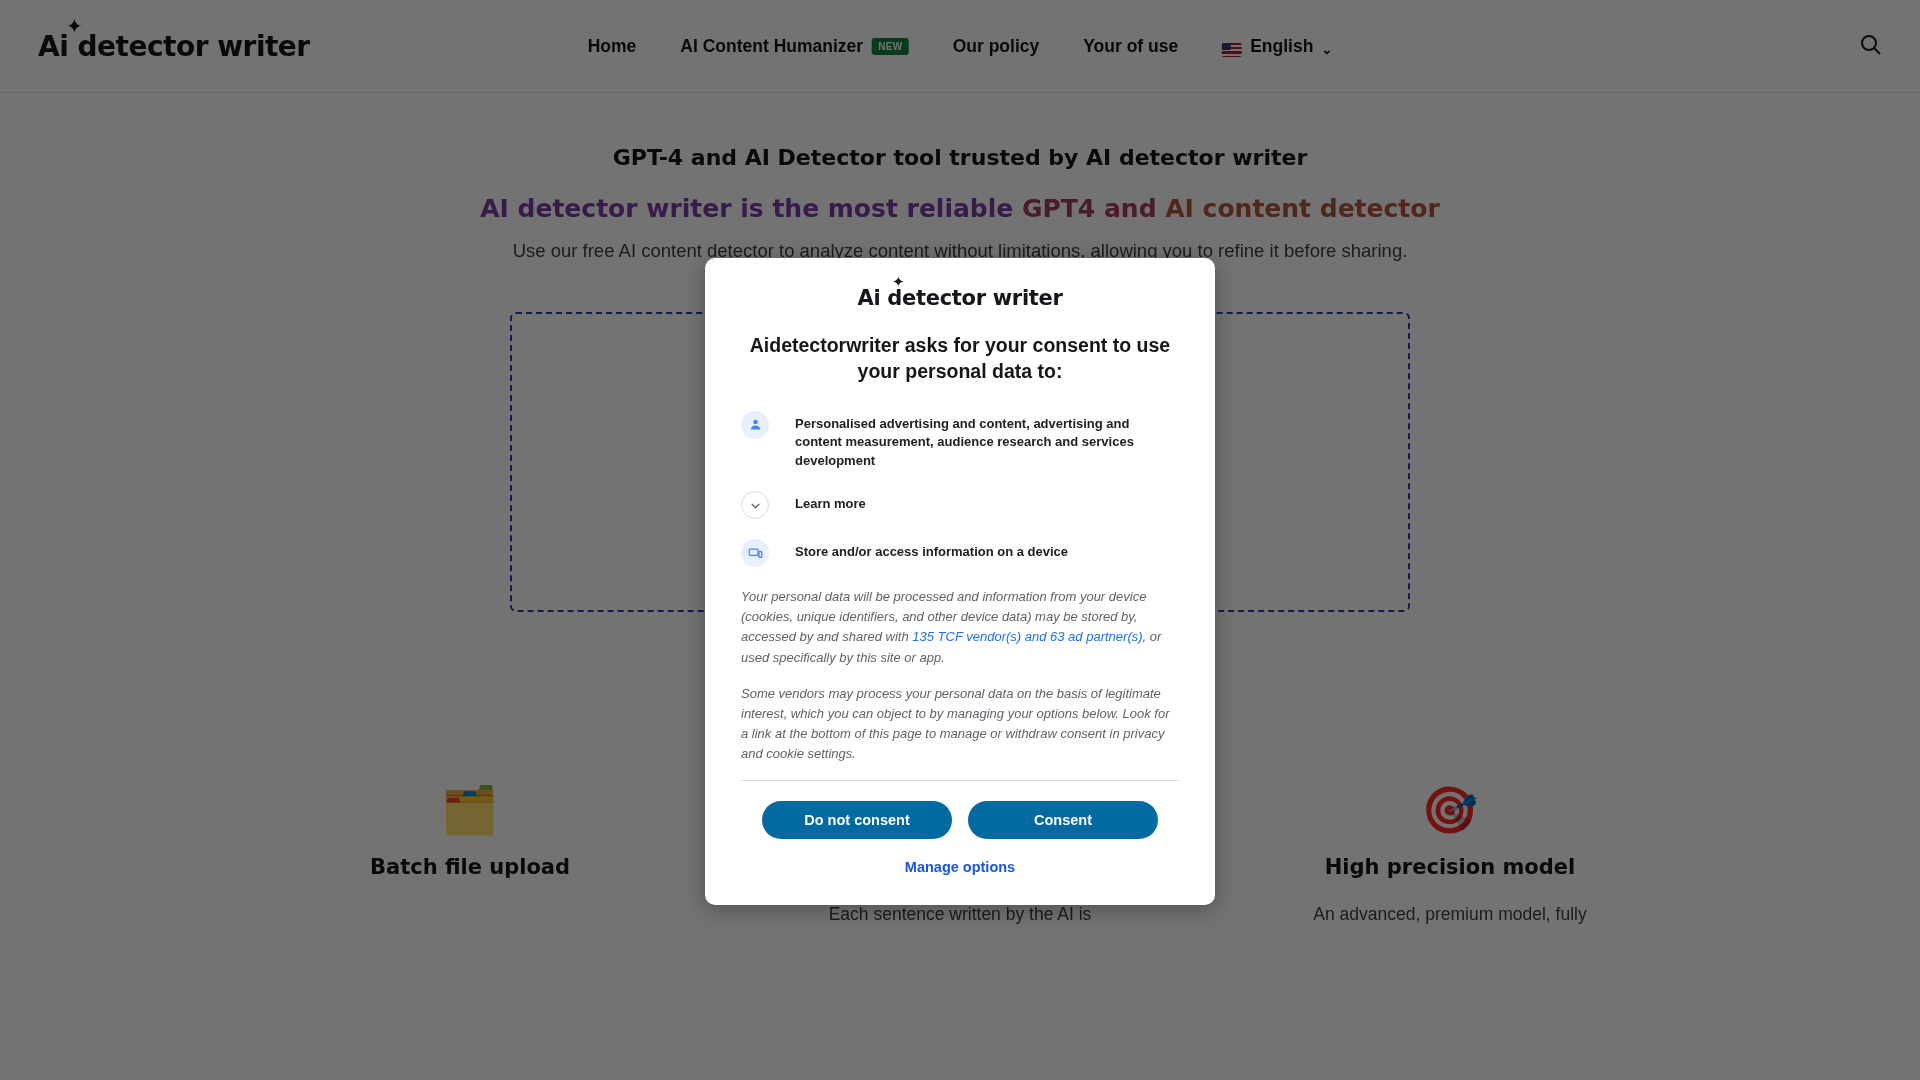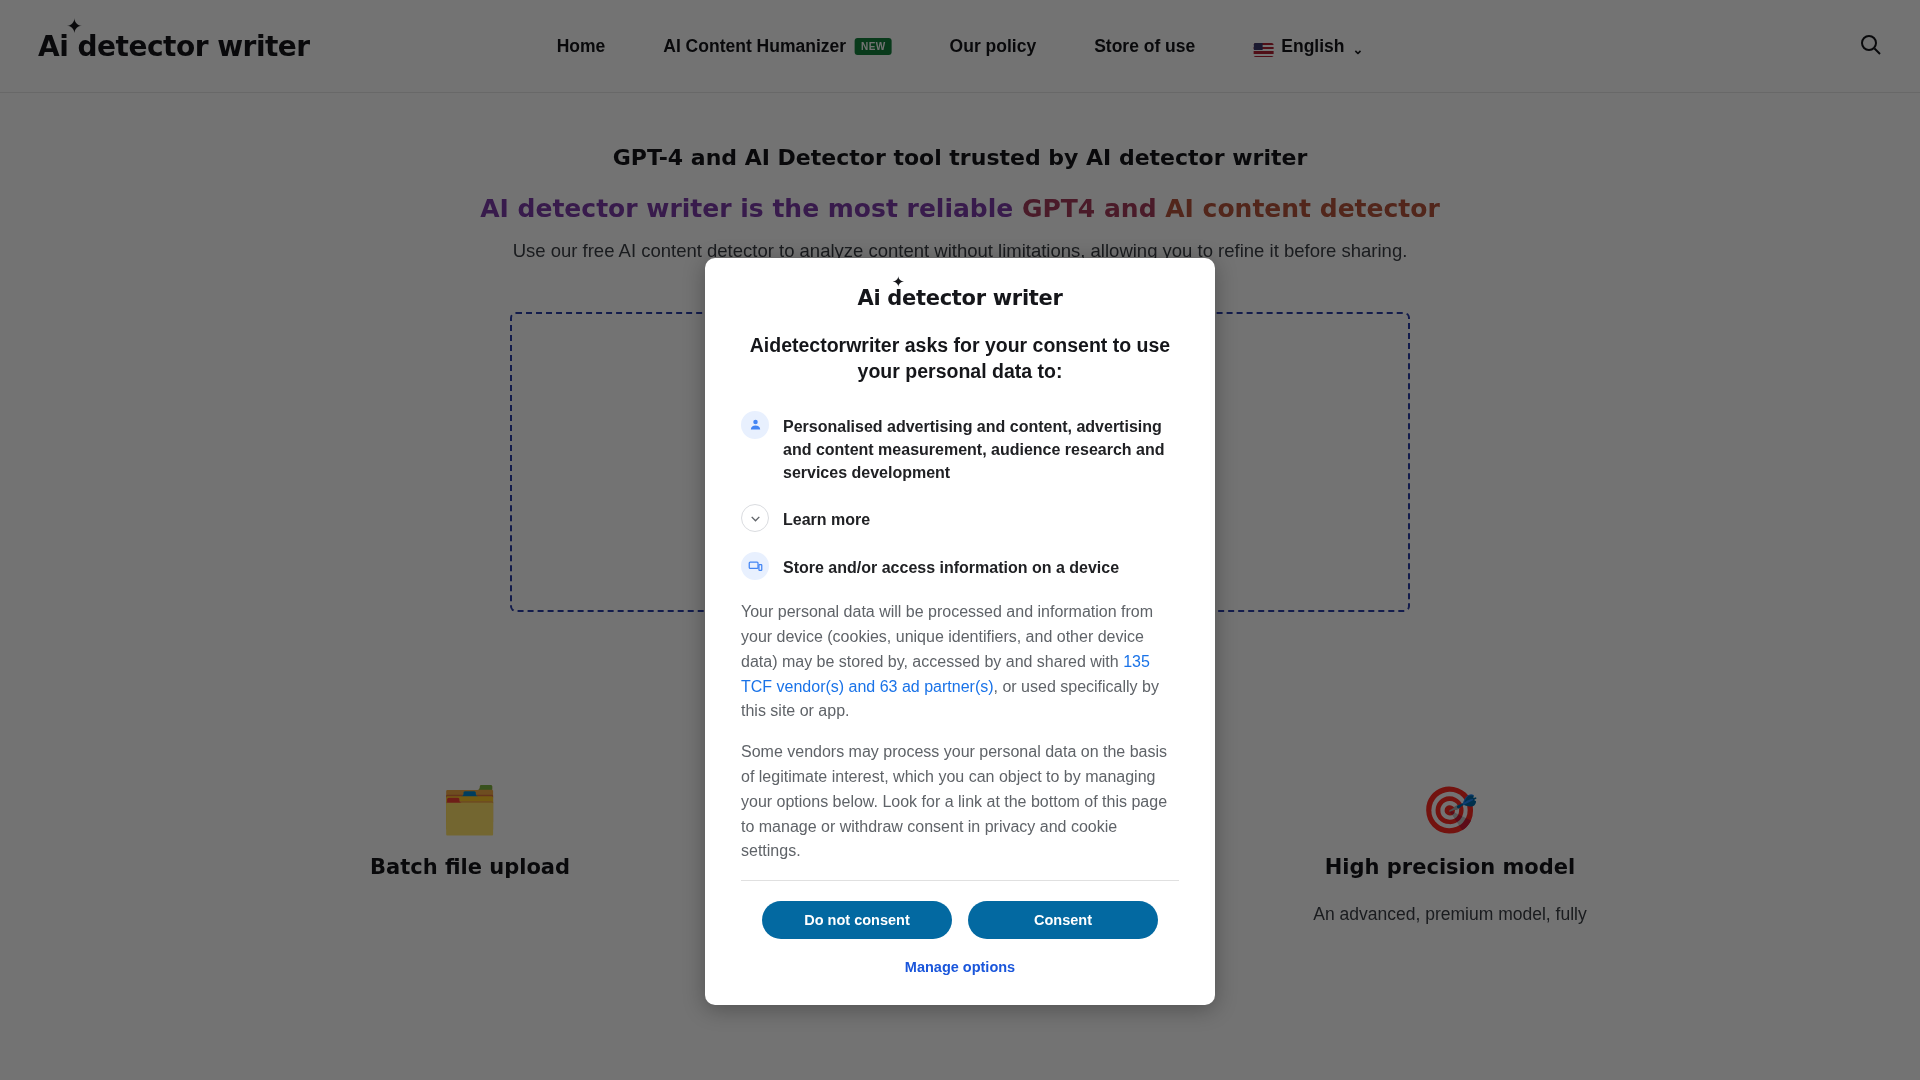--- a/index.html
+++ b/index.html
@@ -32,21 +32,21 @@
     letter-spacing: -0.5px;
     position: relative;
     font-family: "DejaVu Sans", sans-serif;
   }
   .logo .spark {
     position: absolute; left: 28px; top: -14px;
     font-size: 20px; color: #15161a; line-height: 1;
   }
   .nav {
     position: absolute; left: 50%; transform: translateX(-50%);
-    display: flex; align-items: center; gap: 58px;
+    display: flex; align-items: center; gap: 44px;
   }
   .nav-item {
     font-size: 17.5px; font-weight: 700; color: #15161a;
     display: flex; align-items: center; gap: 9px;
     cursor: pointer; white-space: nowrap;
   }
   .badge-new {
     background: #15803d; color: #fff; font-size: 10px; font-weight: 700;
     padding: 3px 6px; border-radius: 3px; letter-spacing: .4px;
   }
@@ -151,24 +151,25 @@
     margin-bottom: 20px;
   }
   .c-ico {
     flex: 0 0 auto;
     width: 28px; height: 28px; border-radius: 50%;
     background: #e8f0fe;
     display: flex; align-items: center; justify-content: center;
     color: #4285f4;
   }
   .c-ico.plain { background: #fff; border: 1px solid #dadce0; color: #5f6368; }
-  .c-txt { font-size: 16px; color: #202124; line-height: 1.45; font-weight: 700; padding-top: 4px; }
+  .c-txt { font-size: 13px; color: #202124; line-height: 1.45; font-weight: 700; padding-top: 4px; margin-left: 12px; }
   .c-para {
-    font-size: 16px; color: #5f6368; line-height: 1.55;
+    font-size: 13px; color: #5f6368; line-height: 1.55;
     margin-bottom: 16px;
+    font-style: italic;
   }
   .c-para a { color: #1a73e8; text-decoration: none; }
   .c-sep { height: 1px; background: #e0e0e0; margin: 8px 0 20px; }
   .c-buttons { display: flex; gap: 16px; justify-content: center; }
   .btn {
     border: none; border-radius: 20px; cursor: pointer;
     font-size: 14.5px; font-weight: 700; color: #fff;
     background: #0369a1;
     padding: 11px 0; width: 190px;
     font-family: "Liberation Sans", sans-serif;
@@ -195,21 +196,21 @@
         <span>Home</span>
       </div>
       <div class="nav-item">
         <span>AI Content Humanizer</span>
         <span class="badge-new">NEW</span>
       </div>
       <div class="nav-item">
         <span>Our policy</span>
       </div>
       <div class="nav-item">
-        <span>Store of use</span>
+        <span>Your of use</span>
       </div>
       <div class="lang">
         <span class="flag"></span>
         <span>English</span>
         <span class="chev">⌄</span>
       </div>
     </div>
 
     <div class="search-icon">
       <svg width="24" height="24" viewBox="0 0 24 24" fill="none" stroke="#15161a" stroke-width="2">

